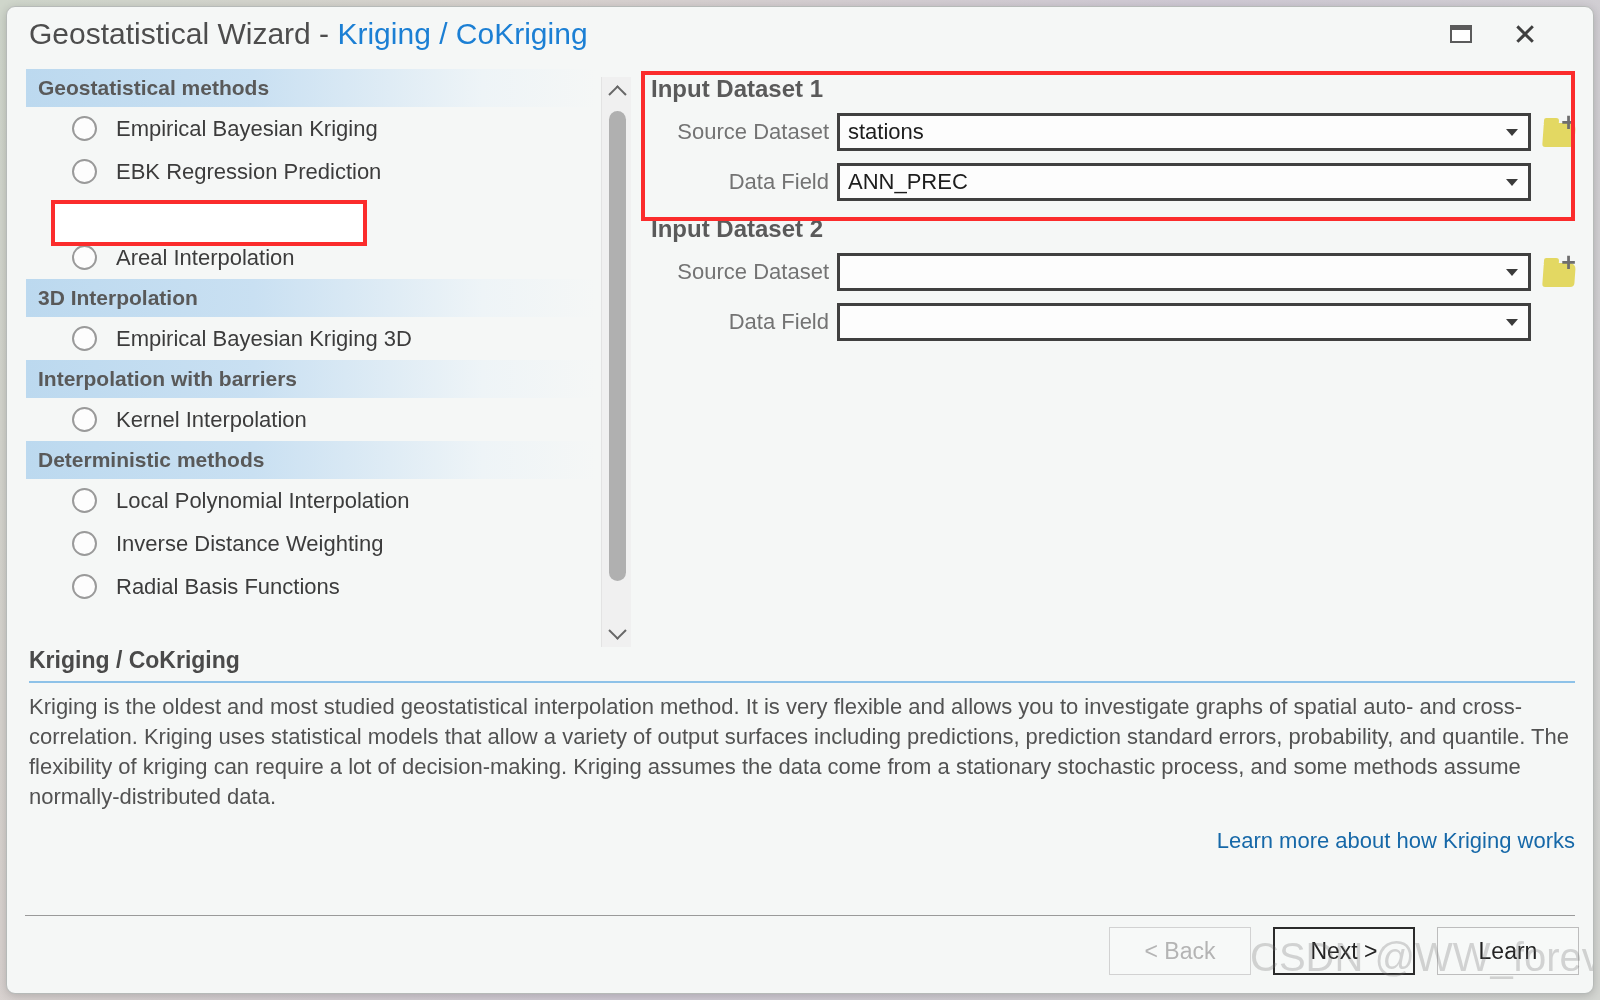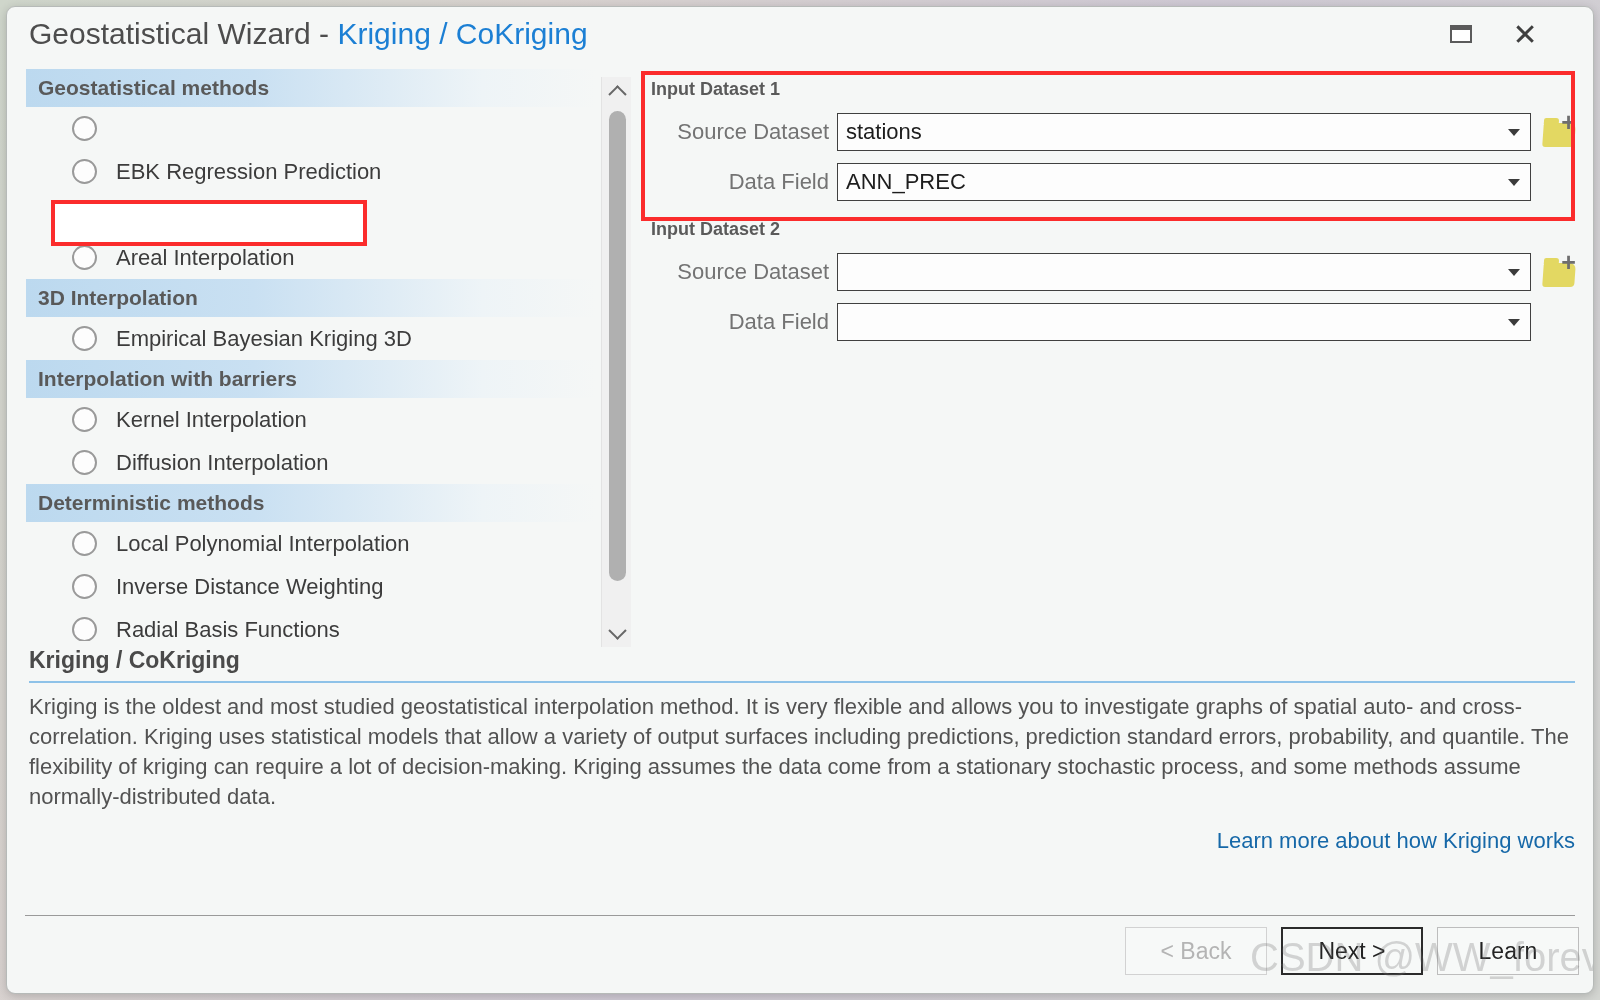--- a/index.html
+++ b/index.html
@@ -137,42 +137,42 @@
   }
   #red-box {
     position: absolute;
     left: 0px; top: 2px;
     width: 934px; height: 150px;
     border: 4px solid #fb2c2c;
     pointer-events: none;
     z-index: 3;
   }
   .ds-title {
-    font-size: 18px; font-weight: bold; color: #5a5a5a;
+    font-size: 24px; font-weight: bold; color: #5a5a5a;
     padding-left: 10px;
     height: 40px; display: flex; align-items: center;
   }
   .field-row {
     display: flex; align-items: center;
     height: 46px;
     margin-bottom: 4px;
   }
   .field-label {
     width: 196px;
     text-align: right;
     padding-right: 8px;
     font-size: 22px; color: #737373;
     white-space: nowrap;
   }
   .combo {
     position: relative;
     flex: 1 1 auto;
     height: 38px;
     background: #fdfdfd;
-    border: 1px solid #404040;
+    border: 3px solid #404040;
     display: flex; align-items: center;
   }
   .combo .val {
     padding-left: 8px;
     font-size: 22px; color: #1d1d1d;
     white-space: nowrap; overflow: hidden;
   }
   .combo .caret {
     position: absolute; right: 10px; top: 50%;
     width: 0; height: 0;
@@ -235,21 +235,21 @@
   #footer-rule {
     position: absolute;
     left: 18px; right: 18px; top: 908px;
     height: 1px; background: #9a9a9a;
   }
   #footer {
     position: absolute;
     left: 0; right: 14px; top: 920px;
     height: 62px;
     display: flex; justify-content: flex-end; align-items: flex-start;
-    gap: 14px;
+    gap: 22px;
   }
   .btn {
     width: 142px; height: 48px;
     display: flex; align-items: center; justify-content: center;
     font-size: 23px;
     background: #f7f9f8;
     border: 1px solid #bdbdbd;
     color: #232323;
     cursor: default;
   }
@@ -281,20 +281,21 @@
     </div>
     <div class="titlebtn" id="btn-close">
       <span style="font-size:30px;color:#3f3f3f;">✕</span>
     </div>
   </div>
 
   <div id="left-panel">
       <div class="group-header">Geostatistical methods</div>
       <div class="method-row">
         <div class="radio"></div>
+        <span class="method-label">Empirical Bayesian Kriging</span>
       </div>
       <div class="method-row">
         <div class="radio"></div>
         <span class="method-label">EBK Regression Prediction</span>
       </div>
       <div class="method-row selected">
         <div class="radio checked"></div>
         <span class="method-label">Kriging / CoKriging</span>
       </div>
       <div class="method-row">
@@ -303,24 +304,20 @@
       </div>
       <div class="group-header">3D Interpolation</div>
       <div class="method-row">
         <div class="radio"></div>
         <span class="method-label">Empirical Bayesian Kriging 3D</span>
       </div>
       <div class="group-header">Interpolation with barriers</div>
       <div class="method-row">
         <div class="radio"></div>
         <span class="method-label">Kernel Interpolation</span>
-      </div>
-      <div class="method-row">
-        <div class="radio"></div>
-        <span class="method-label">Diffusion Interpolation</span>
       </div>
       <div class="group-header">Deterministic methods</div>
       <div class="method-row">
         <div class="radio"></div>
         <span class="method-label">Local Polynomial Interpolation</span>
       </div>
       <div class="method-row">
         <div class="radio"></div>
         <span class="method-label">Inverse Distance Weighting</span>
       </div>

